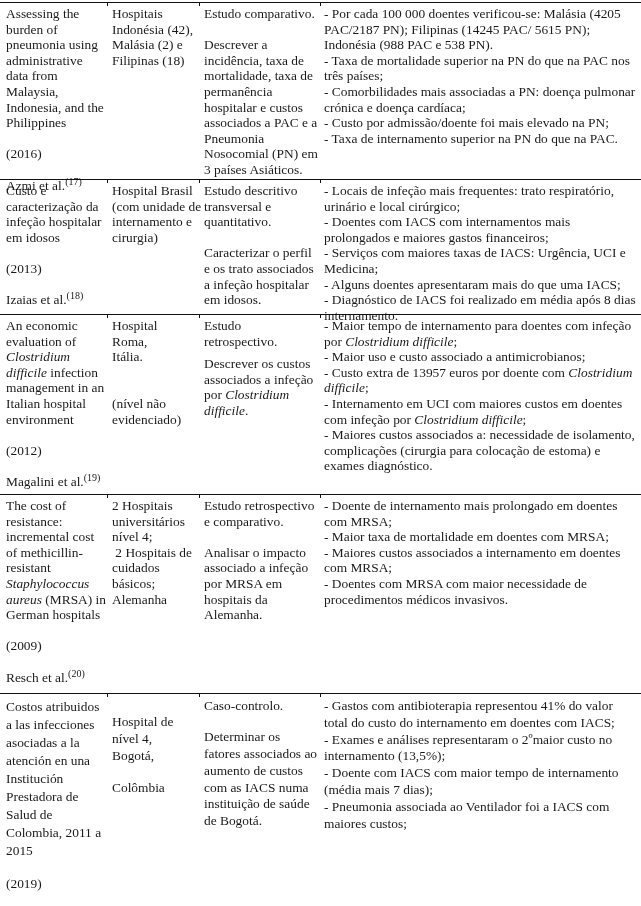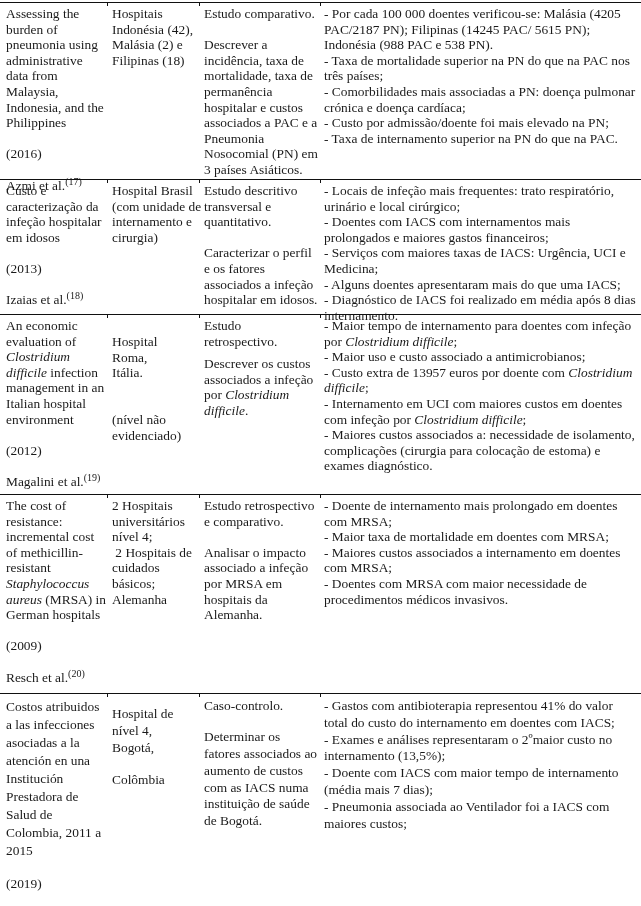--- a/index.html
+++ b/index.html
@@ -97,21 +97,21 @@
       <p>(2013)</p>
       <div class="gap"></div>
       <p><span>Izaias et al.</span><sup>(18)</sup></p>
     </div>
     <div class="cell c2">
       <p>Hospital Brasil (com unidade de internamento e cirurgia)</p>
     </div>
     <div class="cell c3">
       <p>Estudo descritivo transversal e quantitativo.</p>
       <div class="gap"></div>
-      <p>Caracterizar o perfil e os fatores associados a infeção hospitalar em idosos.</p>
+      <p>Caracterizar o perfil e os trato associados a infeção hospitalar em idosos.</p>
     </div>
     <div class="cell c4">
       <span class="find">- Locais de infeção mais frequentes: trato respiratório, urinário e local cirúrgico;</span>
       <span class="find">- Doentes com IACS com internamentos mais prolongados e maiores gastos financeiros;</span>
       <span class="find">- Serviços com maiores taxas de IACS: Urgência, UCI e Medicina;</span>
       <span class="find">- Alguns doentes apresentaram mais do que uma IACS;</span>
       <span class="find">- Diagnóstico de IACS foi realizado em média após 8 dias internamento.</span>
     </div>
   </div>
 
@@ -120,21 +120,21 @@
     <span class="tick t2"></span>
     <span class="tick t3"></span>
     <div class="cell c1">
       <p><span>An economic evaluation of</span> <i>Clostridium difficile</i> <span>infection management in an Italian hospital environment</span></p>
       <div class="gap"></div>
       <p>(2012)</p>
       <div class="gap"></div>
       <p><span>Magalini et al.</span><sup>(19)</sup></p>
     </div>
     <div class="cell c2">
-      <p style="width:60px;margin-top:16px;">Hospital Roma, Itália.</p>
+      <p style="width:60px;">Hospital Roma, Itália.</p>
       <div class="gap"></div>
       <div class="gap"></div>
       <p>(nível não evidenciado)</p>
     </div>
     <div class="cell c3">
       <p style="width:80px;">Estudo retrospectivo.</p>
       <div class="gap-s"></div>
       <p><span>Descrever os custos associados a infeção por</span> <i>Clostridium difficile</i><span>.</span></p>
     </div>
     <div class="cell c4">
@@ -179,21 +179,21 @@
     <span class="tick t1"></span>
     <span class="tick t2"></span>
     <span class="tick t3"></span>
     <div class="cell c1" style="top:4px;">
       <p style="line-height:18px;">Costos atribuidos a las infecciones asociadas a la atención en una Institución Prestadora de Salud de Colombia, 2011 a 2015</p>
       <div class="gap"></div>
       <p>(2019)</p>
       <div class="gap"></div>
       <p style="width:92px;"><span>Ortiz-Mayorga et al.</span></p>
     </div>
-    <div class="cell c2" style="top:12px;">
+    <div class="cell c2" style="top:20px;">
       <p style="width:76px;line-height:16.8px;">Hospital de nível 4, Bogotá,</p>
       <div class="gap"></div>
       <p>Colômbia</p>
     </div>
     <div class="cell c3" style="top:4px;">
       <p>Caso-controlo.</p>
       <div class="gap"></div>
       <p style="line-height:16.8px;">Determinar os fatores associados ao aumento de custos com as IACS numa instituição de saúde de Bogotá.</p>
     </div>
     <div class="cell c4" style="top:4px;line-height:16.8px;">

